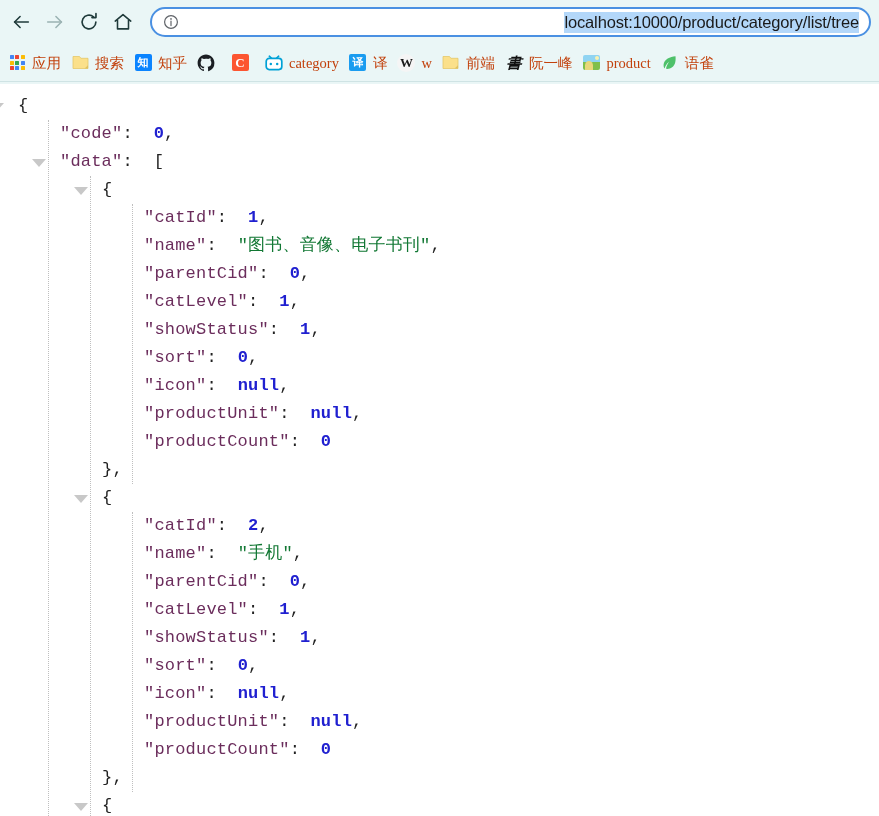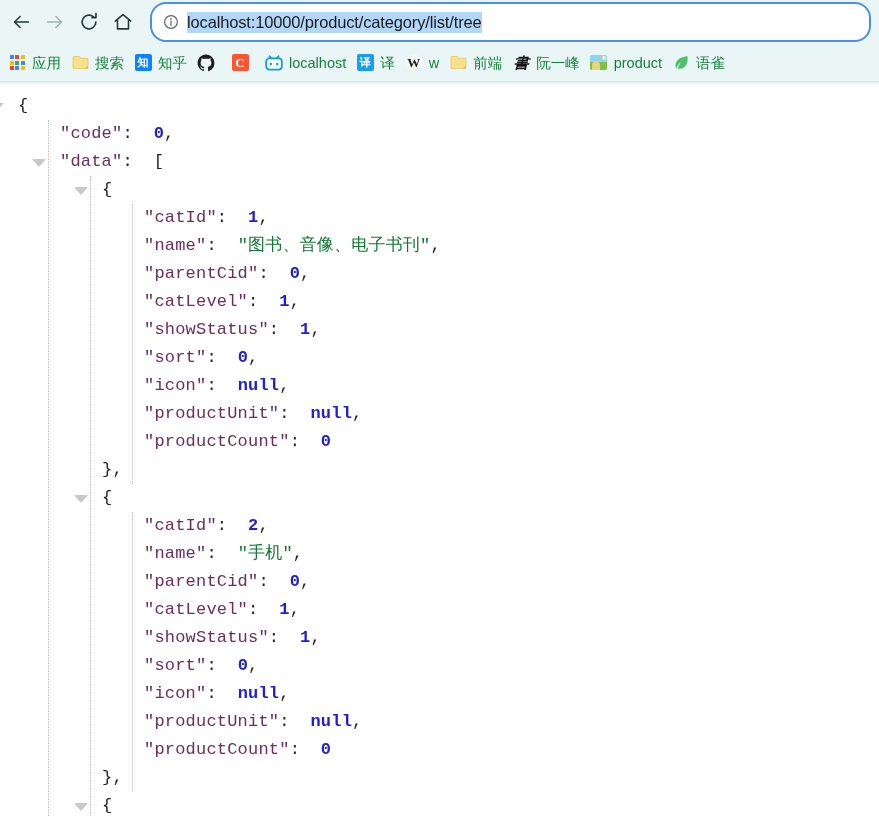--- a/index.html
+++ b/index.html
@@ -39,30 +39,31 @@
     border-radius: 50%;
     flex: 0 0 auto;
     cursor: pointer;
   }
   .nav-btn svg { display: block; }
 
   .omnibox {
     flex: 1 1 auto;
     margin-left: 10px;
     margin-right: 8px;
-    height: 40px;
+    height: 30px;
     background: #ffffff;
     border: 2px solid #4a90e2;
     border-radius: 16px;
     display: flex;
     align-items: center;
     padding: 0 10px;
     box-sizing: border-box;
     position: relative;
     overflow: hidden;
+    justify-content: space-between;
   }
   .info-icon {
     flex: 0 0 auto;
     width: 17px;
     height: 17px;
     margin-right: 8px;
     display: flex;
     align-items: center;
     justify-content: center;
   }
@@ -99,23 +100,23 @@
   .bm-icon {
     width: 18px;
     height: 18px;
     flex: 0 0 auto;
     display: flex;
     align-items: center;
     justify-content: center;
     position: relative;
   }
   .bm-label {
-    font-family: Liberation Sans, sans-serif;
+    font-family: Liberation Serif, serif;
     font-size: 14.5px;
-    color: #15803d;
+    color: #c2410c;
     margin-left: 6px;
     line-height: 18px;
   }
 
   
   .ico-apps {
     display: grid;
     grid-template-columns: repeat(3, 4px);
     grid-template-rows: repeat(3, 4px);
     gap: 1.5px;
@@ -295,21 +296,21 @@
 
     <div class="bookmark">
       <span class="bm-icon">
         <svg width="18" height="16" viewBox="0 0 18 16" aria-hidden="true">
           <path d="M4.3 1.2 L6.6 3.4 M13.7 1.2 L11.4 3.4" stroke="#00a1d6" stroke-width="1.6" stroke-linecap="round" fill="none"></path>
           <rect x="1.2" y="3.4" width="15.6" height="11.2" rx="3" fill="#ffffff" stroke="#00a1d6" stroke-width="1.7"></rect>
           <circle cx="5.8" cy="9.1" r="1.25" fill="#00a1d6"></circle>
           <circle cx="12.2" cy="9.1" r="1.25" fill="#00a1d6"></circle>
         </svg>
       </span>
-      <span class="bm-label">localhost</span>
+      <span class="bm-label">category</span>
     </div>
 
     <div class="bookmark">
       <span class="bm-icon">
         <span class="ico-square" style="background:#1a9cf0">译</span>
       </span>
       <span class="bm-label">译</span>
     </div>
 
     <div class="bookmark">

